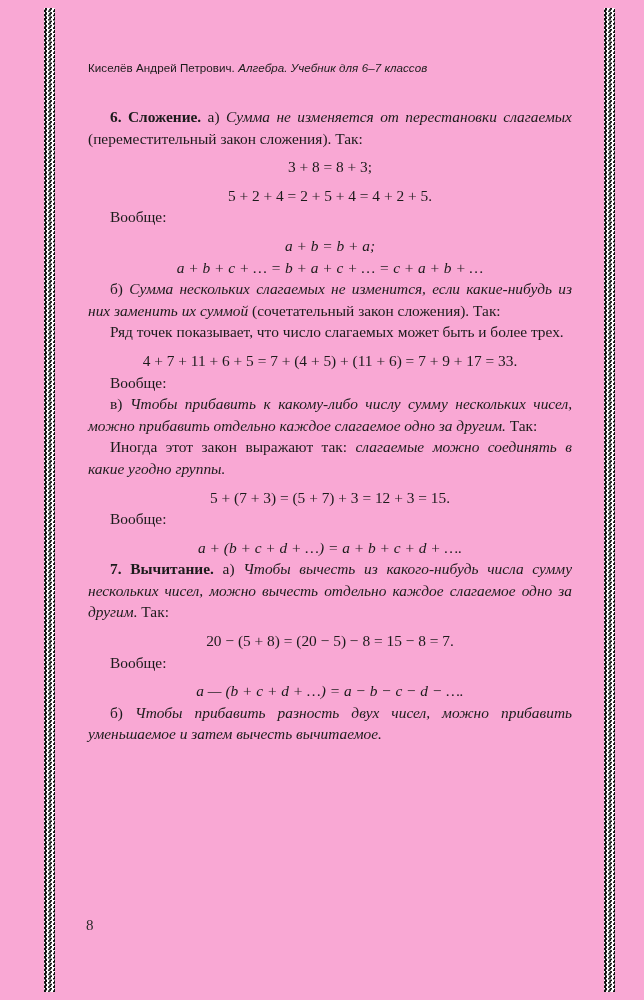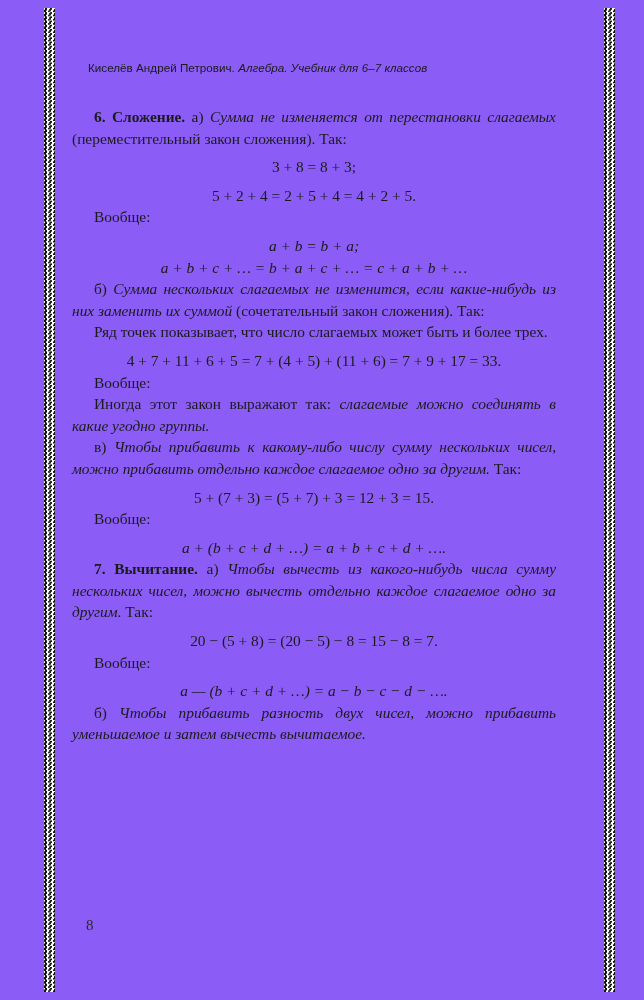--- a/index.html
+++ b/index.html
@@ -12,21 +12,21 @@
     height: 1000px;
     position: relative;
     overflow: hidden;
     font-family: "Liberation Serif", "DejaVu Serif", serif;
     color: #1b1b1b;
   }
 
   .page {
     position: absolute;
     inset: 0;
-    background: #8b5cf6;
+    background: #f9a8d4;
   }
 
   
   .rope {
     position: absolute;
     top: 8px;
     height: 984px;
     width: 11px;
     background-image:
       repeating-linear-gradient(
@@ -66,21 +66,21 @@
     line-height: 16px;
     color: #1b1b1b;
     letter-spacing: 0.05px;
     white-space: nowrap;
   }
   .running-head .it { font-style: italic; }
 
   
   .column {
     position: absolute;
-    left: 72px;
+    left: 88px;
     top: 106px;
     width: 484px;
   }
 
   p.para {
     margin: 0;
     font-size: 15.4px;
     line-height: 21.6px;
     text-align: justify;
     text-indent: 0;
@@ -167,27 +167,27 @@
 
     <p class="eq sp-before-eq">
       <span>4 + 7 + 11 + 6 + 5 = 7 + (4 + 5) + (11 + 6) = 7 + 9 + 17 = 33.</span>
     </p>
 
     <p class="para indent sp-after-eq">
       <span>Вообще:</span>
     </p>
 
 
-    <p class="para indent sp-after-eq">
-      <span>Иногда этот закон выражают так: </span><span class="i">слагаемые можно соединять в какие угодно группы.</span>
-    </p>
-
     <p class="para indent sp-para">
       <span>в)</span>
       <span class="i">Чтобы прибавить к какому-либо числу сумму нескольких чисел, можно прибавить отдельно каждое слагаемое одно за другим.</span><span> Так:</span>
+    </p>
+
+    <p class="para indent sp-after-eq">
+      <span>Иногда этот закон выражают так: </span><span class="i">слагаемые можно соединять в какие угодно группы.</span>
     </p>
 
     <p class="eq sp-before-eq">
       <span>5 + (7 + 3) = (5 + 7) + 3 = 12 + 3 = 15.</span>
     </p>
 
     <p class="para indent sp-after-eq">
       <span>Вообще:</span>
     </p>
 

